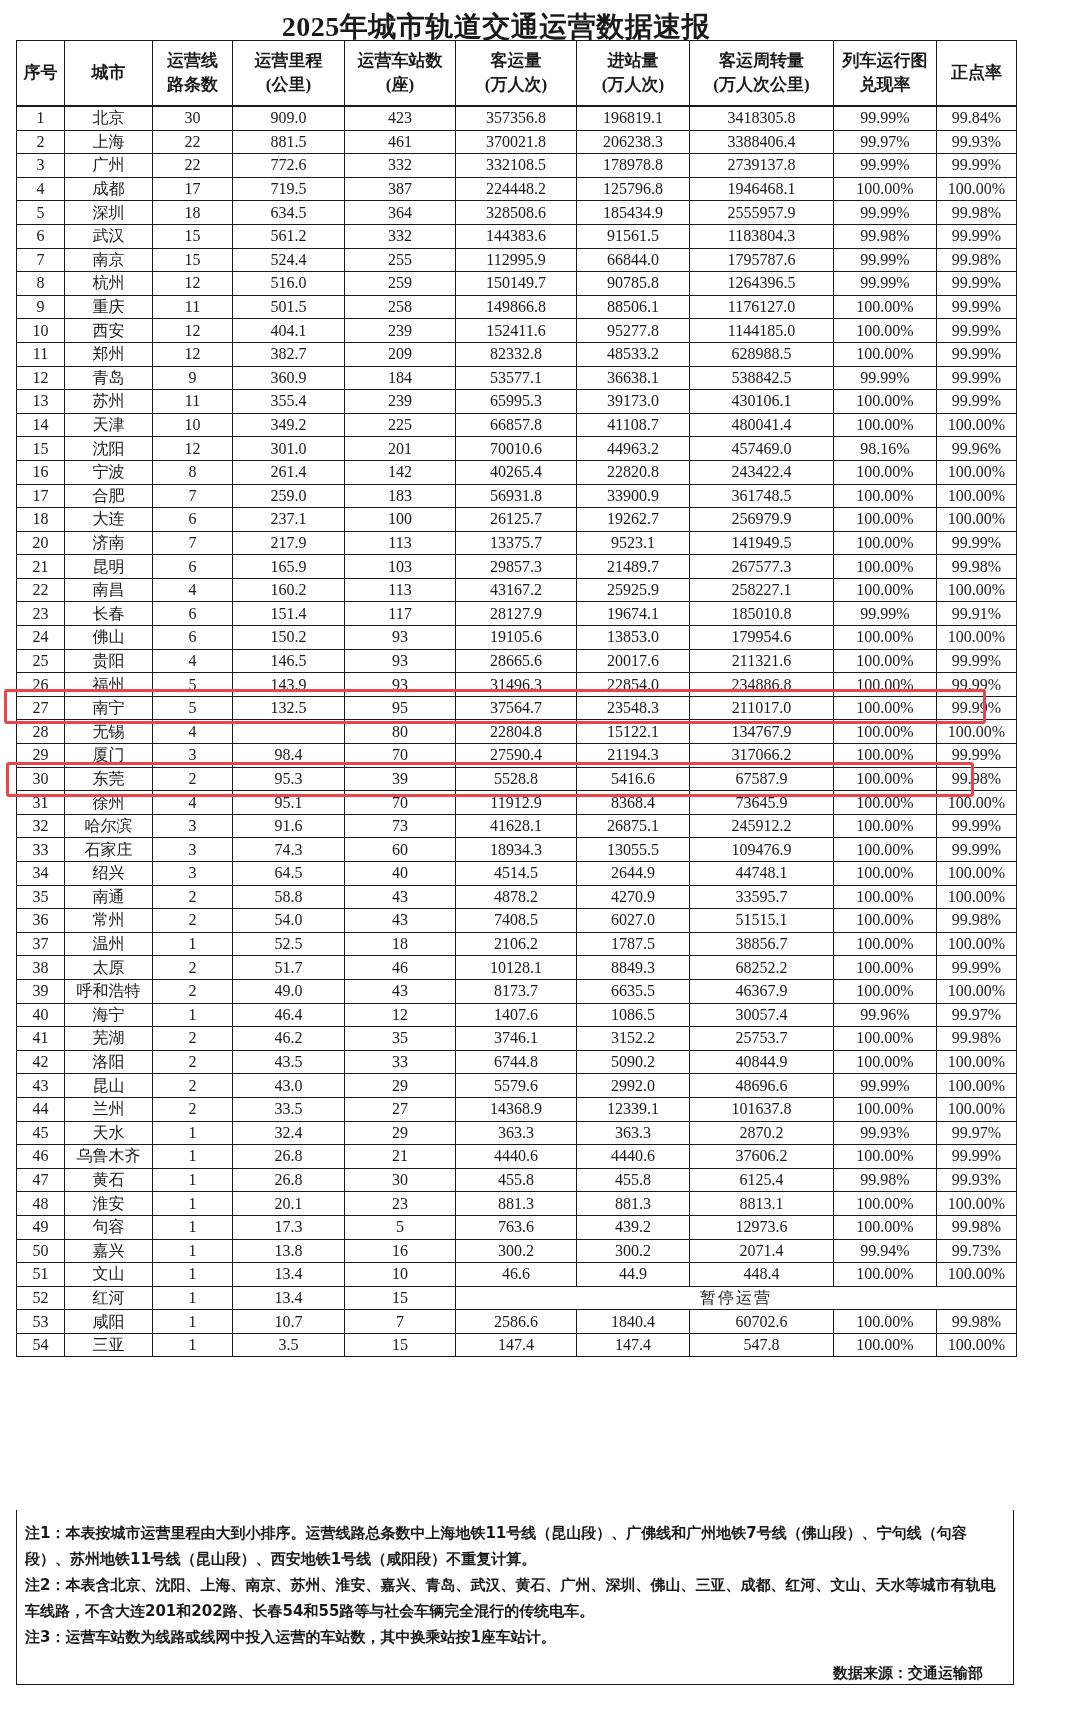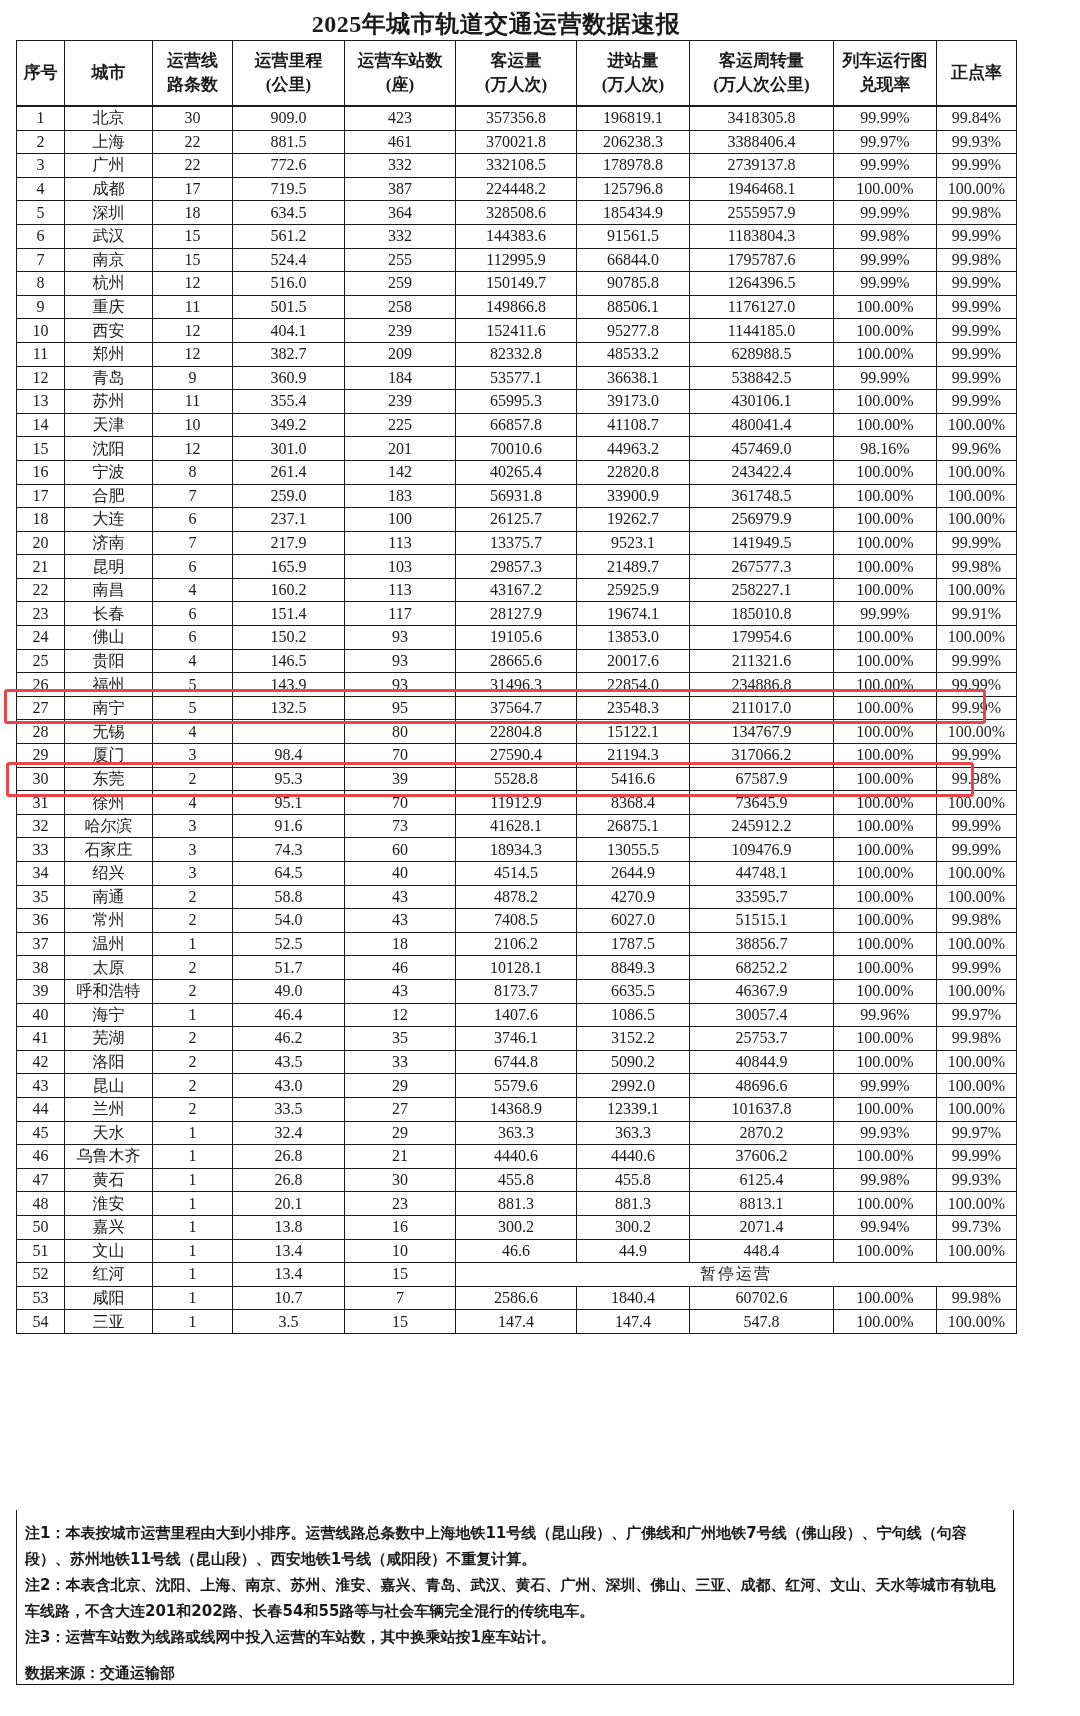--- a/index.html
+++ b/index.html
@@ -1,33 +1,33 @@
 <!DOCTYPE html>
 <html><head>
   <meta charset="utf-8">
   <style>
     html, body { margin: 0; padding: 0; background: #ffffff; }
     body { width: 1080px; height: 1716px; position: relative; overflow: hidden;
            font-family: "Liberation Serif", "DejaVu Serif", serif; color: #1a1a1a; }
     .title { position: absolute; top: 8px; left: 0; width: 992px; text-align: center;
-             font-size: 24px; font-weight: bold; letter-spacing: 0.5px; }
+             font-size: 28px; font-weight: bold; letter-spacing: 0.5px; }
     .table-wrap { position: absolute; left: 16px; top: 40px; width: 1000px; }
     table.data { border-collapse: collapse; width: 1000px; table-layout: fixed; }
     table.data th, table.data td { border: 1.5px solid #1a1a1a; text-align: center; padding: 0;
         font-size: 16px; font-weight: normal; white-space: nowrap; overflow: hidden; }
     table.data thead th { height: 64px; font-size: 17px; line-height: 24px; font-weight: bold; }
     table.data thead tr { border-bottom: 2.5px solid #1a1a1a; }
     table.data tbody td { height: 22.6px; line-height: 22px; }
     .suspended { letter-spacing: 2px; }
     .notes { position: absolute; left: 16px; top: 1510px; width: 998px; height: 175px;
              border: 1.5px solid #1a1a1a; border-top: none; box-sizing: border-box;
              padding: 10px 16px 0 8px; font-family: "DejaVu Sans", sans-serif;
              font-size: 15px; font-weight: bold; line-height: 26px; }
     .notes p { margin: 0 0 0 0; }
-    .source { margin-top: 10px; padding-right: 14px; }
+    .source { text-align: right; margin-top: 10px; padding-right: 14px; }
     .highlight { position: absolute; border: 3.5px solid #e8464a; border-radius: 3px;
                  box-sizing: border-box; pointer-events: none; }
     .hl-1 { left: 4px; top: 689px; width: 982px; height: 35px; }
     .hl-2 { left: 6px; top: 762px; width: 968px; height: 35px; }
   </style>
 </head>
 <body>
 
 <div class="title">2025年城市轨道交通运营数据速报</div>
 
@@ -645,20 +645,32 @@
           <td>1</td>
           <td>20.1</td>
           <td>23</td>
           <td>881.3</td>
           <td>881.3</td>
           <td>8813.1</td>
           <td>100.00%</td>
           <td>100.00%</td>
         </tr>
         <tr>
+          <td>49</td>
+          <td>句容</td>
+          <td>1</td>
+          <td>17.3</td>
+          <td>5</td>
+          <td>763.6</td>
+          <td>439.2</td>
+          <td>12973.6</td>
+          <td>100.00%</td>
+          <td>99.98%</td>
+        </tr>
+        <tr>
           <td>50</td>
           <td>嘉兴</td>
           <td>1</td>
           <td>13.8</td>
           <td>16</td>
           <td>300.2</td>
           <td>300.2</td>
           <td>2071.4</td>
           <td>99.94%</td>
           <td>99.73%</td>

